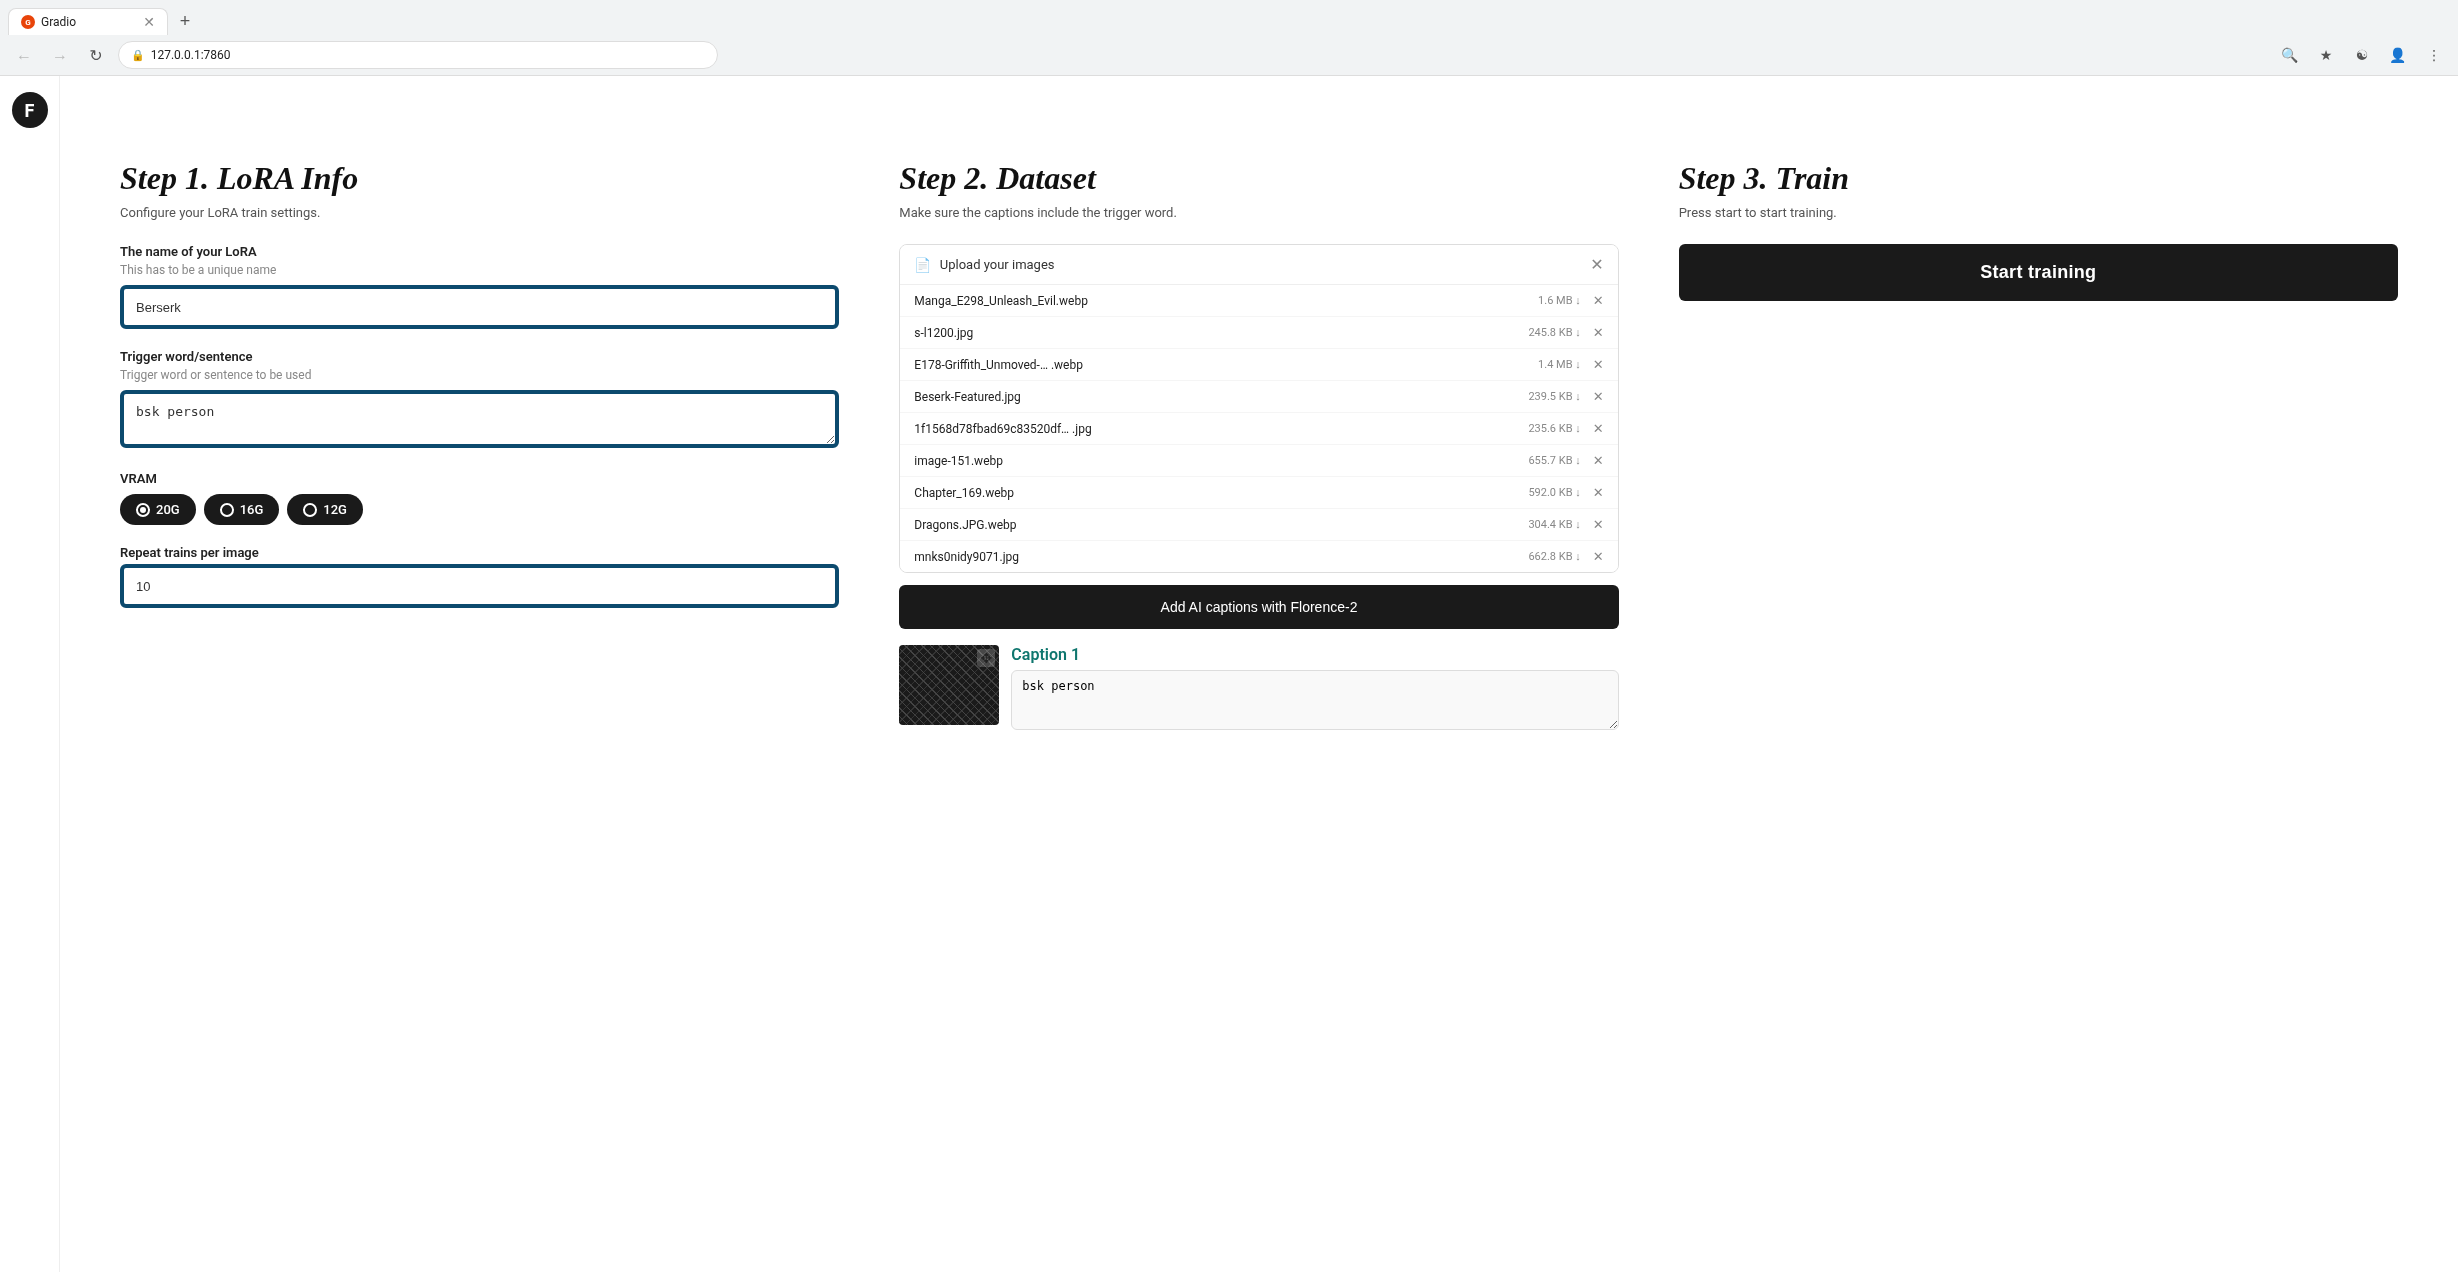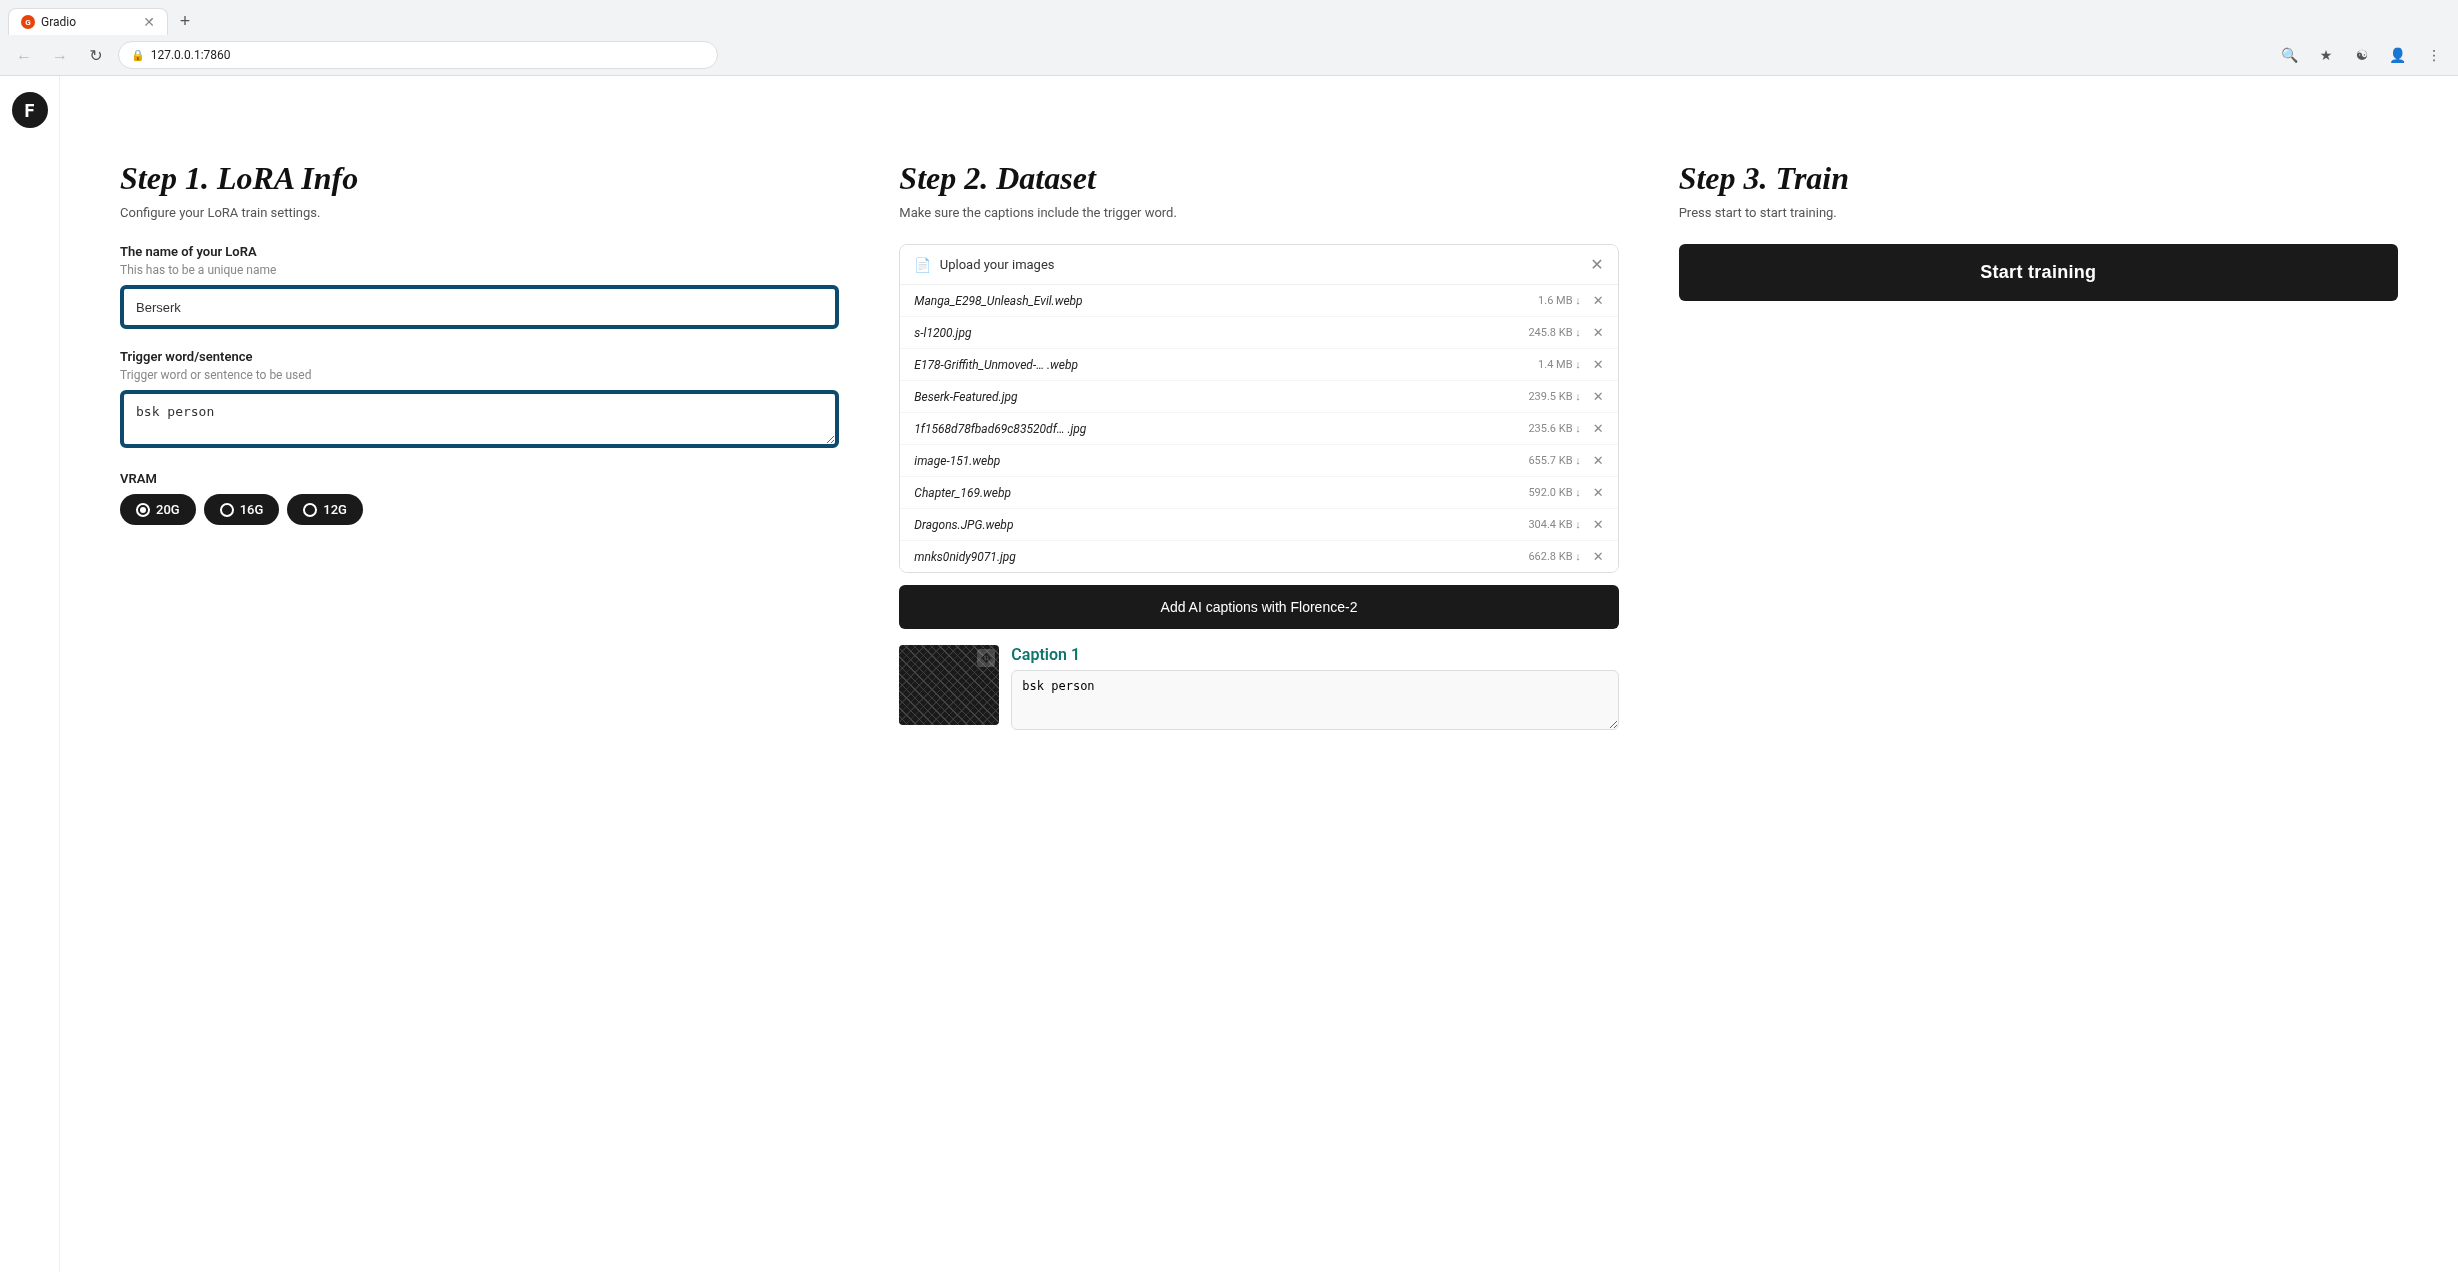--- a/index.html
+++ b/index.html
@@ -263,21 +263,21 @@
 
     .file-list { background: #fff; }
     .file-row {
       display: flex;
       align-items: center;
       padding: 8px 14px;
       border-bottom: 1px solid #f5f5f5;
       font-size: 12px;
     }
     .file-row:last-child { border-bottom: none; }
-    .file-name { flex: 1; color: #222; font-style: italic; }
+    .file-name { flex: 1; color: #222; }
     .file-size { color: #888; margin-right: 12px; font-size: 11px; }
     .file-remove { color: #888; cursor: pointer; font-size: 13px; }
 
     
     .add-captions-btn {
       width: 100%;
       background: #1a1a1a;
       color: #fff;
       border: none;
       border-radius: 6px;
@@ -424,20 +424,24 @@
             <div class="radio-circle"></div>
             <span>16G</span>
           </div>
           <div class="vram-option">
             <div class="radio-circle"></div>
             <span>12G</span>
           </div>
         </div>
       </div>
 
+      <div class="form-group">
+        <div class="form-label">Repeat trains per image</div>
+        <input class="form-input" type="number" value="10" style="">
+      </div>
     </div>
 
     <div class="step-col">
       <h1 class="step-title">Step 2. Dataset</h1>
       <p class="step-desc">Make sure the captions include the trigger word.</p>
 
       <div class="upload-area">
         <div class="upload-header">
           <div class="upload-header-left">
             <span class="upload-header-icon">📄</span>

